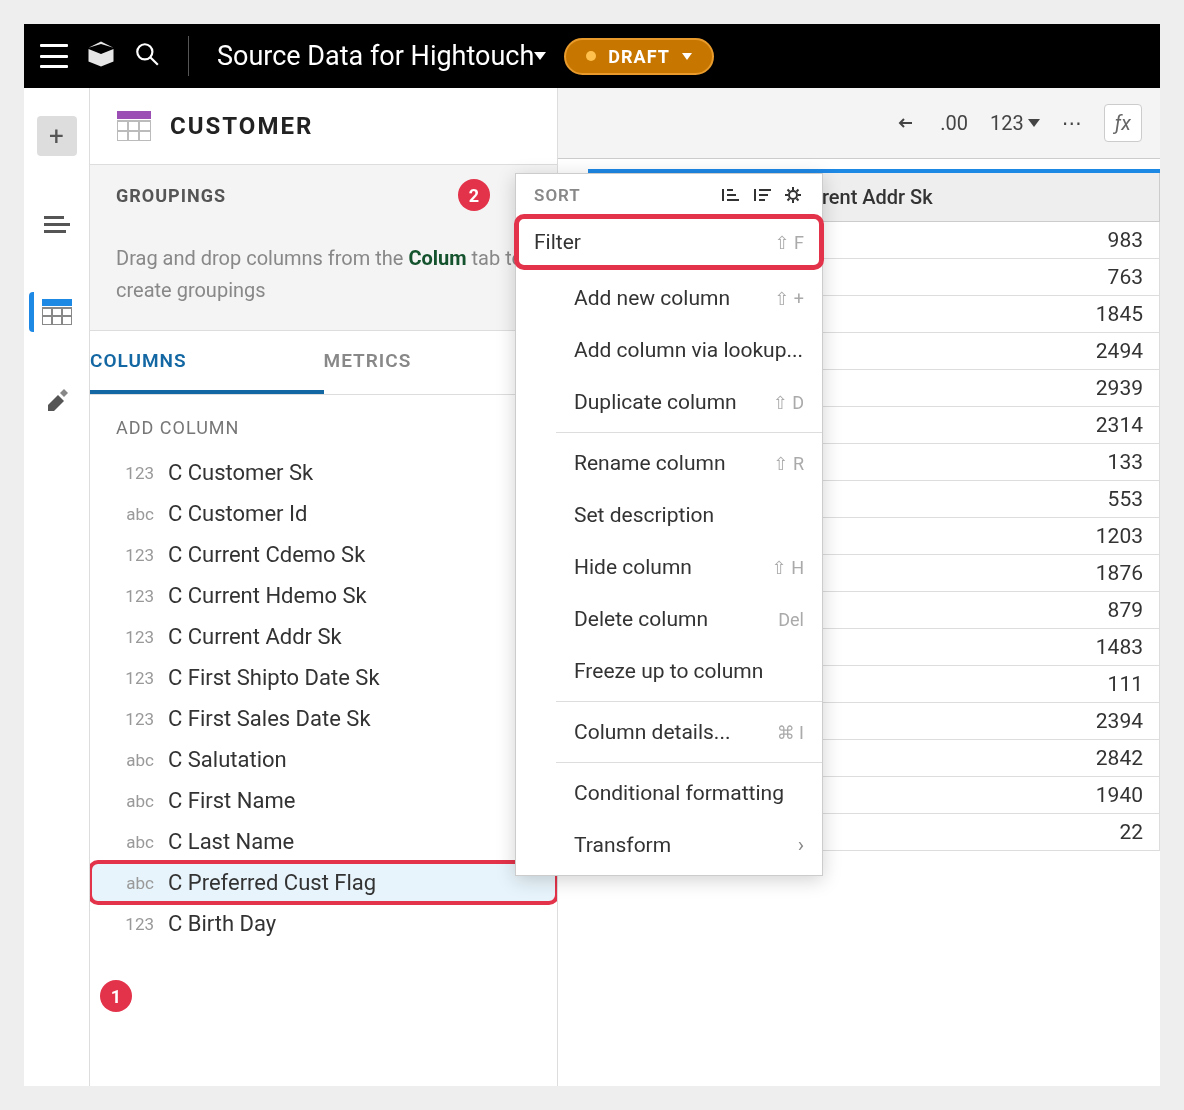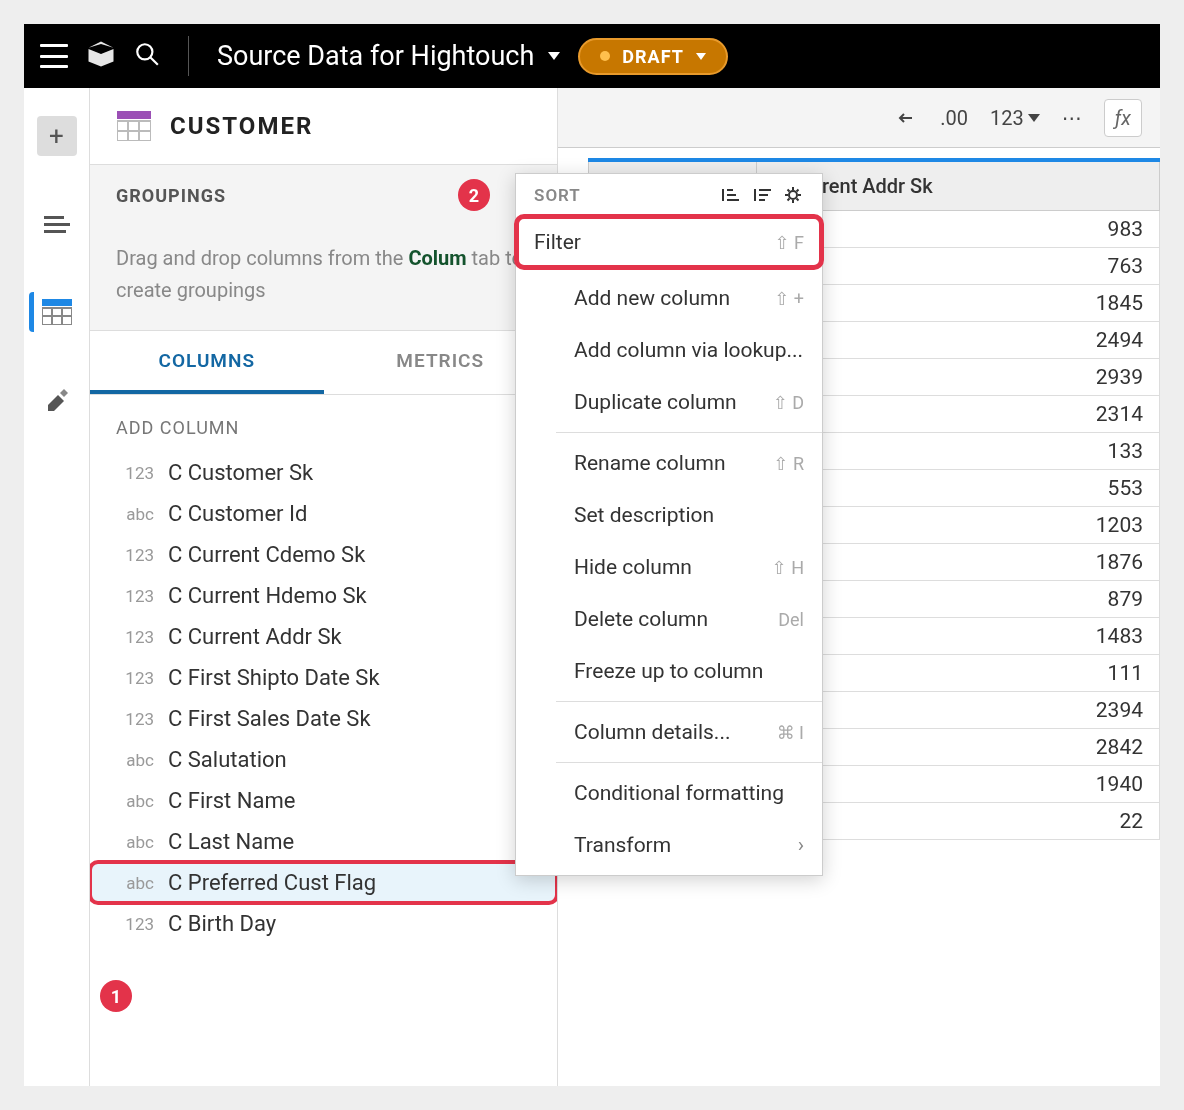--- a/index.html
+++ b/index.html
@@ -25,21 +25,21 @@
   align-items: center;
   padding: 0 16px;
   gap: 18px;
 }
 .hamburger { width: 28px; height: 24px; display: flex; flex-direction: column; justify-content: space-between; cursor: pointer; }
 .hamburger span { display: block; height: 3px; background: #fff; border-radius: 1px; }
 .logo-icon svg { width: 30px; height: 30px; fill: #fff; }
 .search-icon svg { width: 26px; height: 26px; stroke: #fff; stroke-width: 2; fill: none; }
 .top-divider { width: 1px; height: 40px; background: #555; margin: 0 10px; }
 .doc-title {
-  color: #fff; font-size: 27px; font-weight: 400; display: flex; align-items: center; gap: 14px; cursor: pointer;
+  color: #fff; font-size: 27px; font-weight: 400; display: flex; align-items: center; gap: 0; cursor: pointer;
 }
 .caret-down { width: 0; height: 0; border-left: 6px solid transparent; border-right: 6px solid transparent; border-top: 8px solid #fff; }
 .draft-badge {
   background: #c77700; border: 2px solid #e89a2b;
   border-radius: 20px; padding: 6px 20px; display: flex; align-items: center; gap: 12px;
   color: #fff; font-weight: 700; font-size: 18px; letter-spacing: 1px;
 }
 .draft-dot { width: 10px; height: 10px; background: #ffc04d; border-radius: 50%; }
 .draft-caret { width: 0; height: 0; border-left: 5px solid transparent; border-right: 5px solid transparent; border-top: 7px solid #fff; }
 
@@ -76,42 +76,42 @@
   padding: 20px 26px; border-bottom: 1px solid #ddd;
 }
 .table-icon-box { width: 36px; height: 36px; display: flex; align-items: center; justify-content: center; }
 .panel-title { font-size: 24px; font-weight: 700; letter-spacing: 2px; color: #222; }
 .groupings-section { background: #f4f4f4; padding: 20px 26px 24px 26px; border-bottom: 1px solid #ddd; }
 .groupings-label { font-size: 18px; font-weight: 700; letter-spacing: 1px; color: #555; margin-bottom: 36px; }
 .groupings-help { font-size: 20px; color: #888; line-height: 1.6; }
 .groupings-help b { color: #14532d; }
 .tabs-row { display: flex; border-bottom: 1px solid #ddd; }
 .tab {
-  flex: 1; text-align: center; padding: 18px 0; font-size: 19px; font-weight: 600;
+  flex: 1; padding: 18px 0; font-size: 19px; font-weight: 600;
   color: #888; letter-spacing: 1px; cursor: pointer;
 }
 .tab.active { color: #1367a3; border-bottom: 4px solid #1367a3; }
 .add-column-label { font-size: 18px; color: #777; letter-spacing: 1px; padding: 22px 26px 14px 26px; }
 .column-list { overflow-y: auto; }
 .column-item {
   display: flex; align-items: center; gap: 14px; padding: 8px 26px; cursor: pointer; font-size: 22px;
 }
 .col-type { font-size: 17px; color: #999; width: 38px; text-align: right; }
 .col-name { color: #333; }
 .column-item.highlighted { background: #e8f4fb; }
 .column-item.red-outline { outline: 4px solid #e3334a; outline-offset: -2px; border-radius: 8px; position: relative; }
 
 .main-area {
   flex: 1;
   display: flex;
   flex-direction: column;
   overflow: hidden;
 }
 .toolbar {
-  height: 60px; background: #f4f4f4; border-bottom: 1px solid #ccc;
+  height: 71px; background: #f4f4f4; border-bottom: 1px solid #ccc;
   display: flex; align-items: center; padding: 0 18px; gap: 22px;
   font-size: 20px; color: #444; justify-content: space-between;
 }
 .tool-item { display: flex; align-items: center; gap: 4px; cursor: pointer; }
 .tool-gap { flex: 1; }
 .fx-box { border: 1px solid #ccc; background: #fff; padding: 6px 10px; color: #666; font-style: italic; border-radius: 4px; }
 .data-wrap { flex: 1; overflow: hidden; position: relative; padding: 10px 0 0 30px; }
 .data-table { border-top: 4px solid #1e88e5; border-collapse: collapse; width: 100%; }
 .data-table th {
   background: #eee; border: 1px solid #ccc; padding: 12px 16px; font-size: 20px; font-weight: 500; color: #333; text-align: left;

